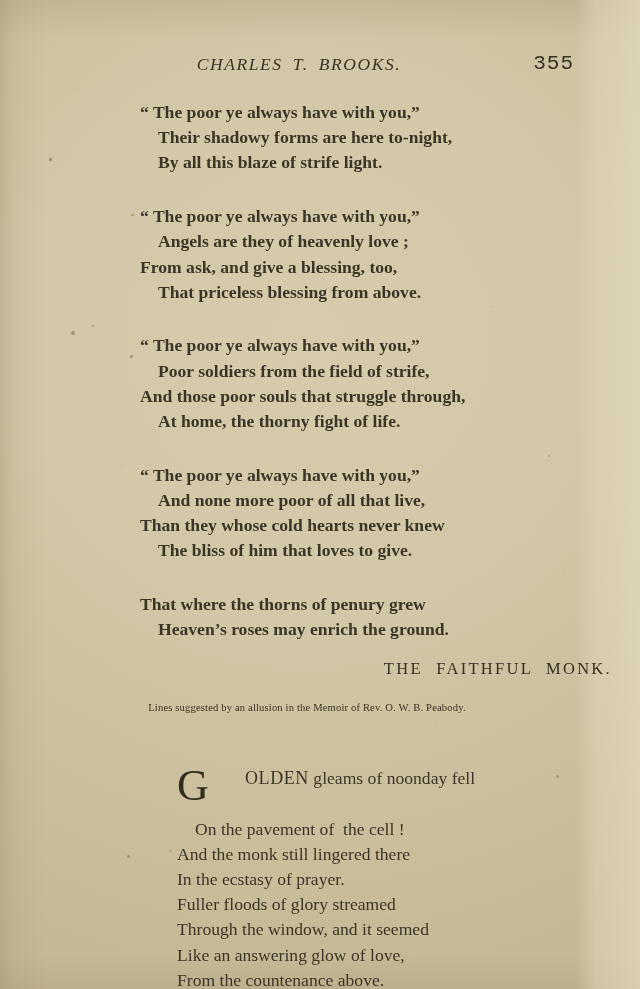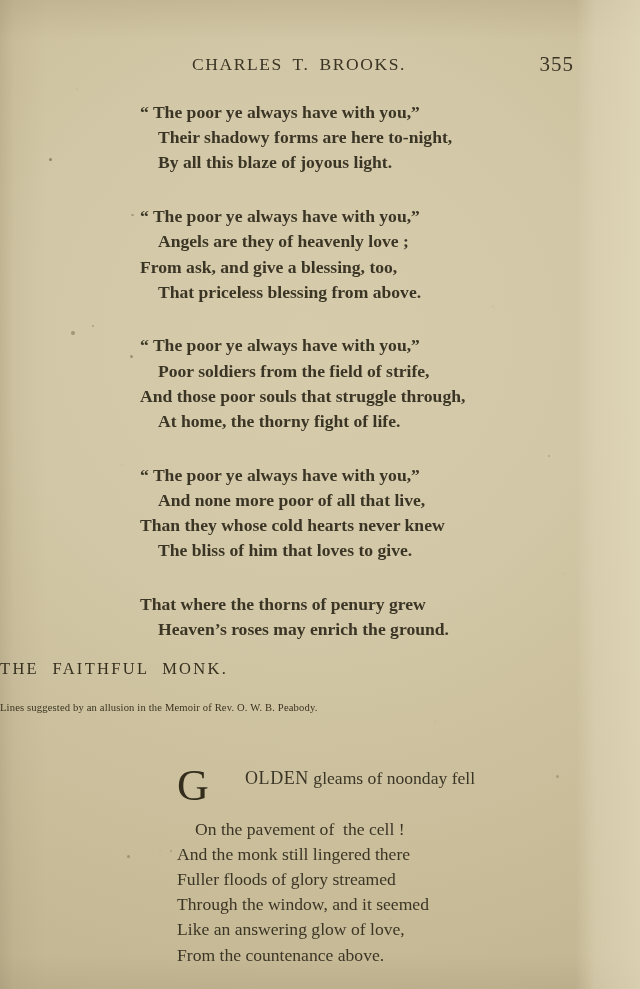--- a/index.html
+++ b/index.html
@@ -72,33 +72,35 @@
     position: absolute;
     left: 0; right: 0;
     top: 54px;
     height: 28px;
   }
   #head-title {
     position: absolute;
     left: 0; right: 0;
     top: 0;
     text-align: center;
+    font-style: italic;
     font-size: 17.5px;
     letter-spacing: 1.6px;
     word-spacing: 4px;
     color: #3a3425;
     padding-right: 42px;
   }
   #page-number {
     position: absolute;
     right: 66px;
     top: -2px;
     font-size: 21px;
     letter-spacing: 1px;
     color: #3a3425;
+    font-family: Liberation Mono, monospace;
   }
 
   
   #poem-one {
     position: absolute;
     left: 140px;
     top: 100px;
     width: 400px;
     font-weight: bold;
   }
@@ -109,31 +111,32 @@
     white-space: pre;
     color: #3b3526;
   }
   .vline.indent { padding-left: 18px; }
 
   
   #poem-two-title {
     position: absolute;
     left: 0; right: 0;
     top: 659px;
-    text-align: left;
+    text-align: right;
     font-size: 16.5px;
     letter-spacing: 2.3px;
     word-spacing: 7px;
-    padding-right: 18px;
+    padding-right: 28px;
     color: #36301f;
   }
   #poem-two-note {
     position: absolute;
     left: 0; right: 12px;
     top: 702px;
+    text-align: center;
     font-size: 10.6px;
     letter-spacing: .15px;
     padding-right: 14px;
     color: #39331f;
   }
   #poem-two-body {
     position: absolute;
     left: 177px;
     top: 741px;
     width: 360px;
@@ -173,21 +176,21 @@
 
     <div id="running-head">
       <div id="head-title">CHARLES  T.  BROOKS.</div>
       <div id="page-number">355</div>
     </div>
 
     <div id="poem-one">
         <div class="stanza">
           <div class="vline">“ The poor ye always have with you,”</div>
           <div class="vline indent">Their shadowy forms are here to-night,</div>
-          <div class="vline indent">By all this blaze of joyous light.</div>
+          <div class="vline indent">By all this blaze of strife light.</div>
         </div>
         <div class="stanza">
           <div class="vline">“ The poor ye always have with you,”</div>
           <div class="vline indent">Angels are they of heavenly love ;</div>
           <div class="vline">From ask, and give a blessing, too,</div>
           <div class="vline indent">That priceless blessing from above.</div>
         </div>
         <div class="stanza">
           <div class="vline">“ The poor ye always have with you,”</div>
           <div class="vline indent">Poor soldiers from the field of strife,</div>
@@ -209,20 +212,21 @@
     <div id="poem-two-title">THE FAITHFUL MONK.</div>
     <div id="poem-two-note">Lines suggested by an allusion in the Memoir of Rev. O. W. B. Peabody.</div>
 
     <div id="poem-two-body">
       <div class="vline">
         <span id="dropcap">G</span><span id="smallcaps-run">OLDEN</span><span> gleams of noonday fell</span>
       </div>
       <div id="poem-two-rest">
           <div class="vline indent">On the pavement of  the cell !</div>
           <div class="vline">And the monk still lingered there</div>
+          <div class="vline">In the ecstasy of prayer.</div>
           <div class="vline">Fuller floods of glory streamed</div>
           <div class="vline">Through the window, and it seemed</div>
           <div class="vline">Like an answering glow of love,</div>
           <div class="vline">From the countenance above.</div>
         </div>
     </div>
 
   </div>
 </div>
 

